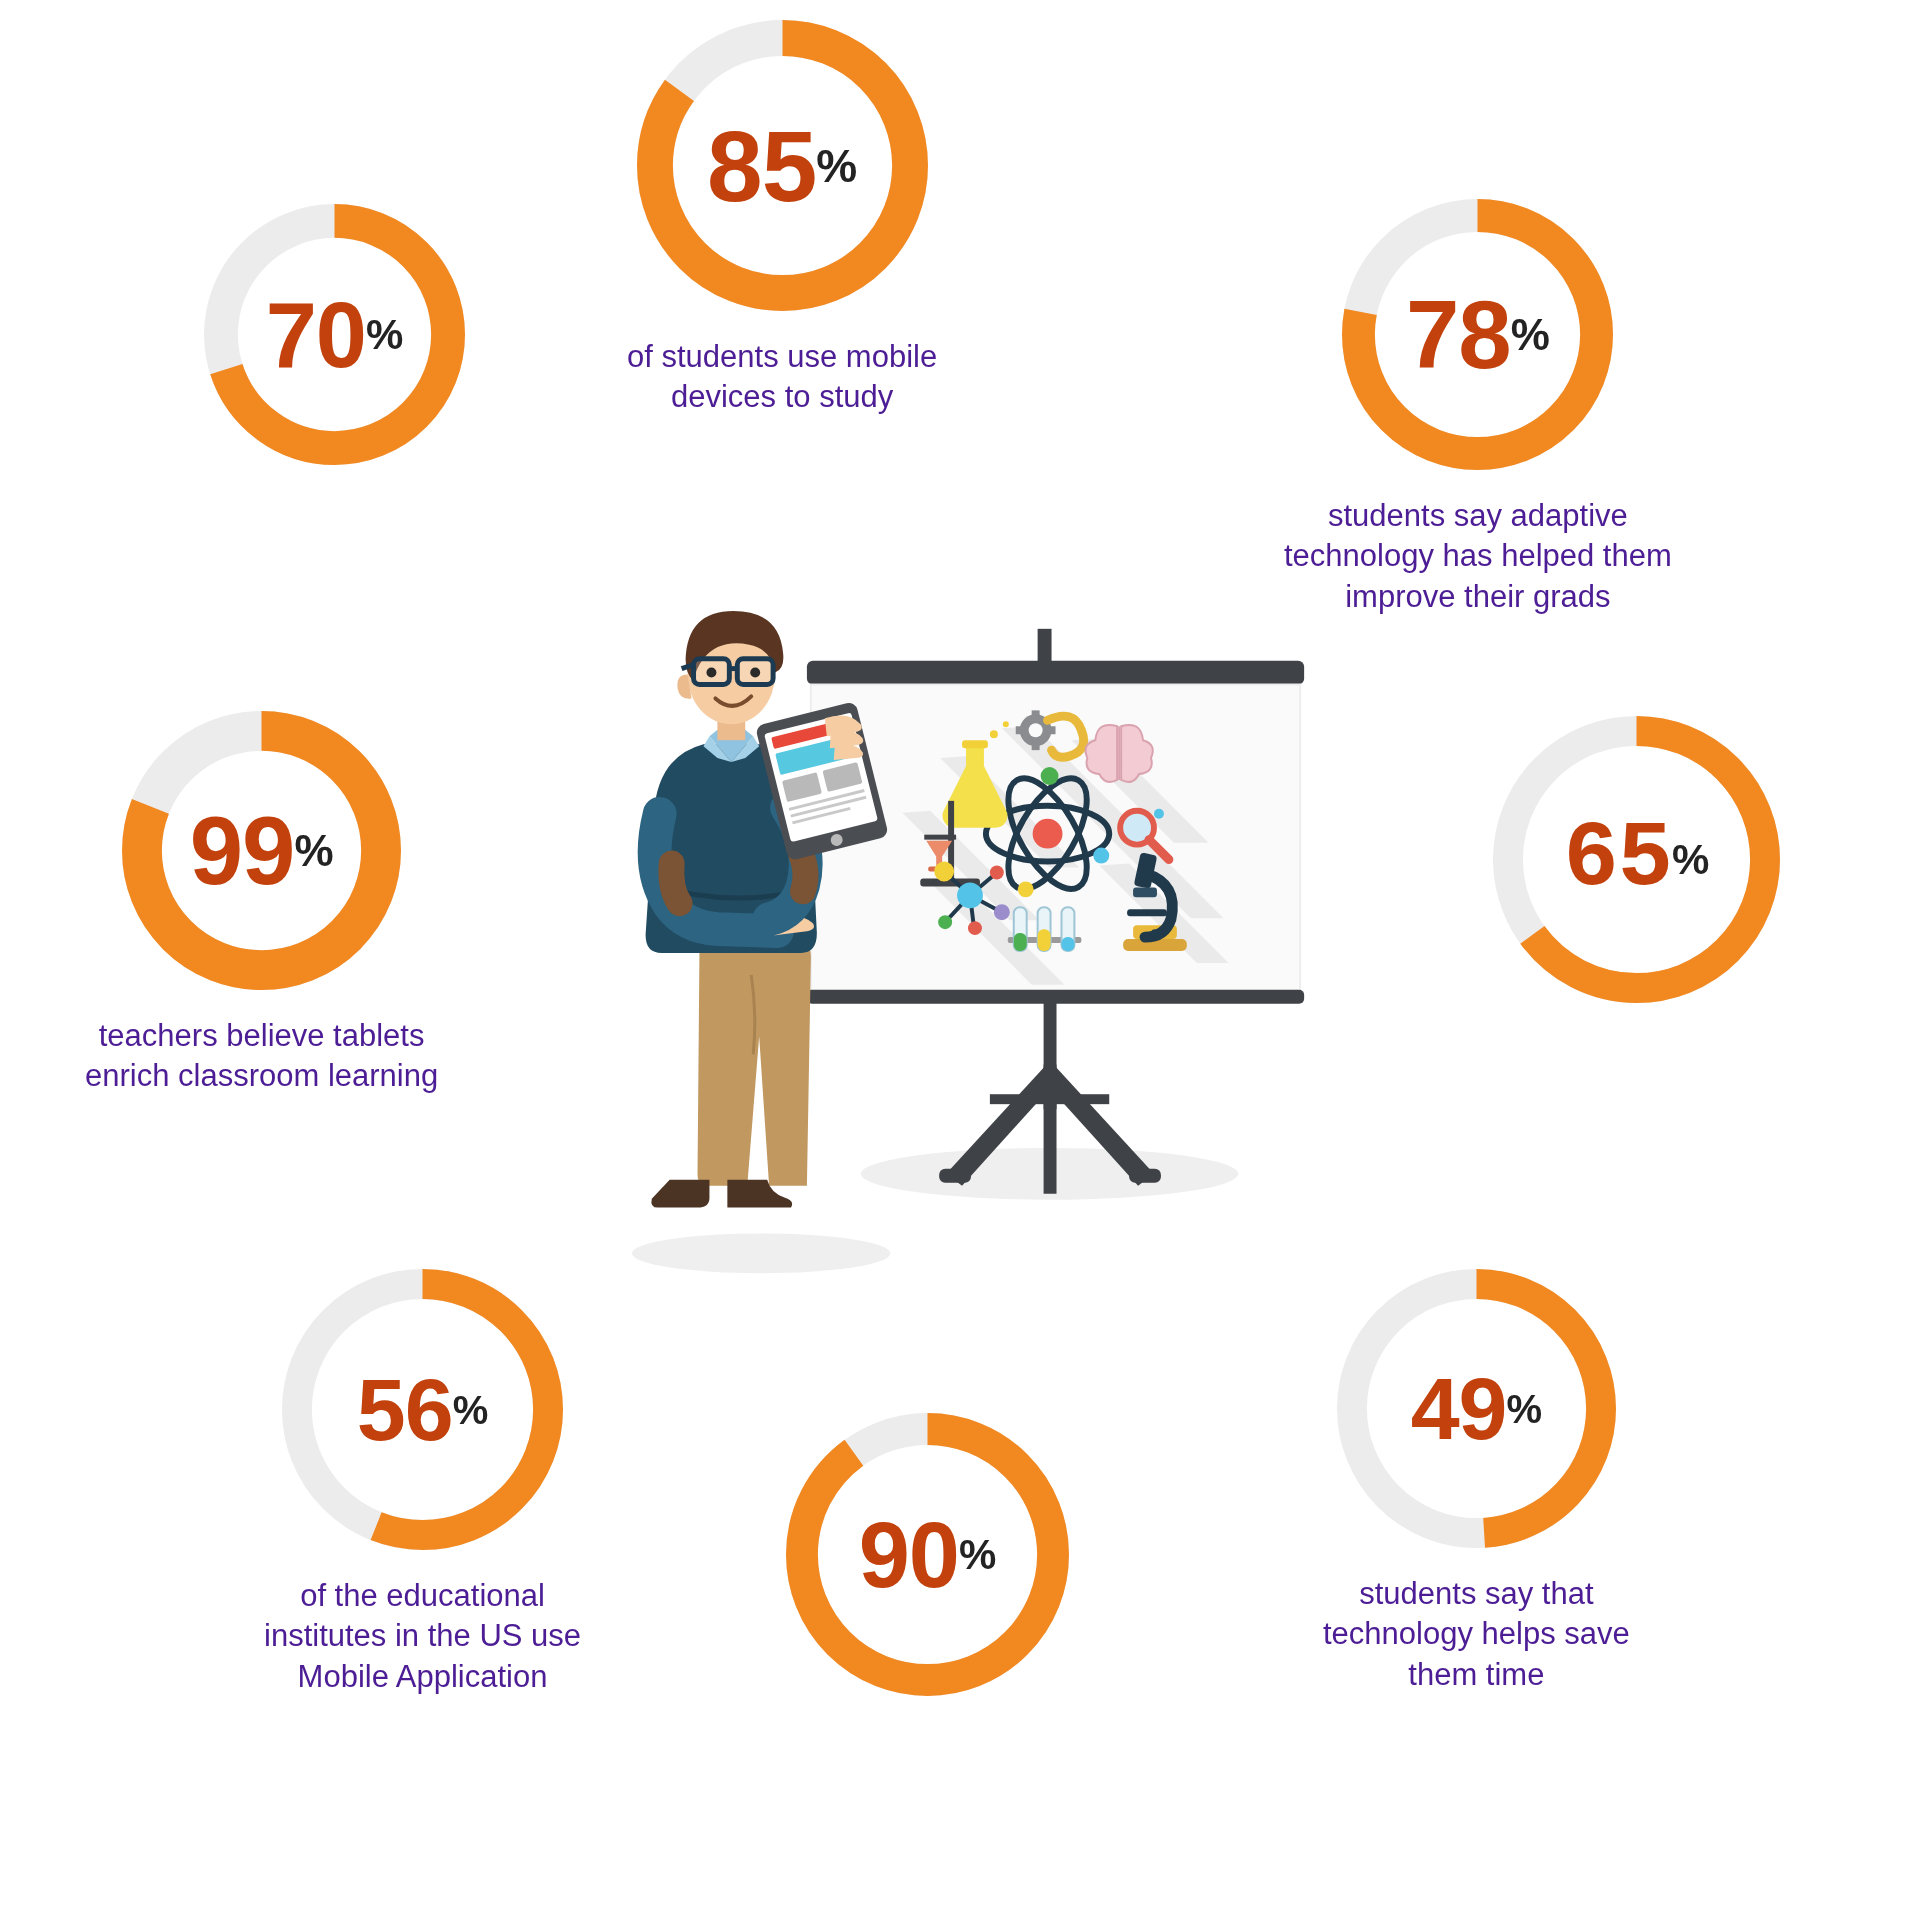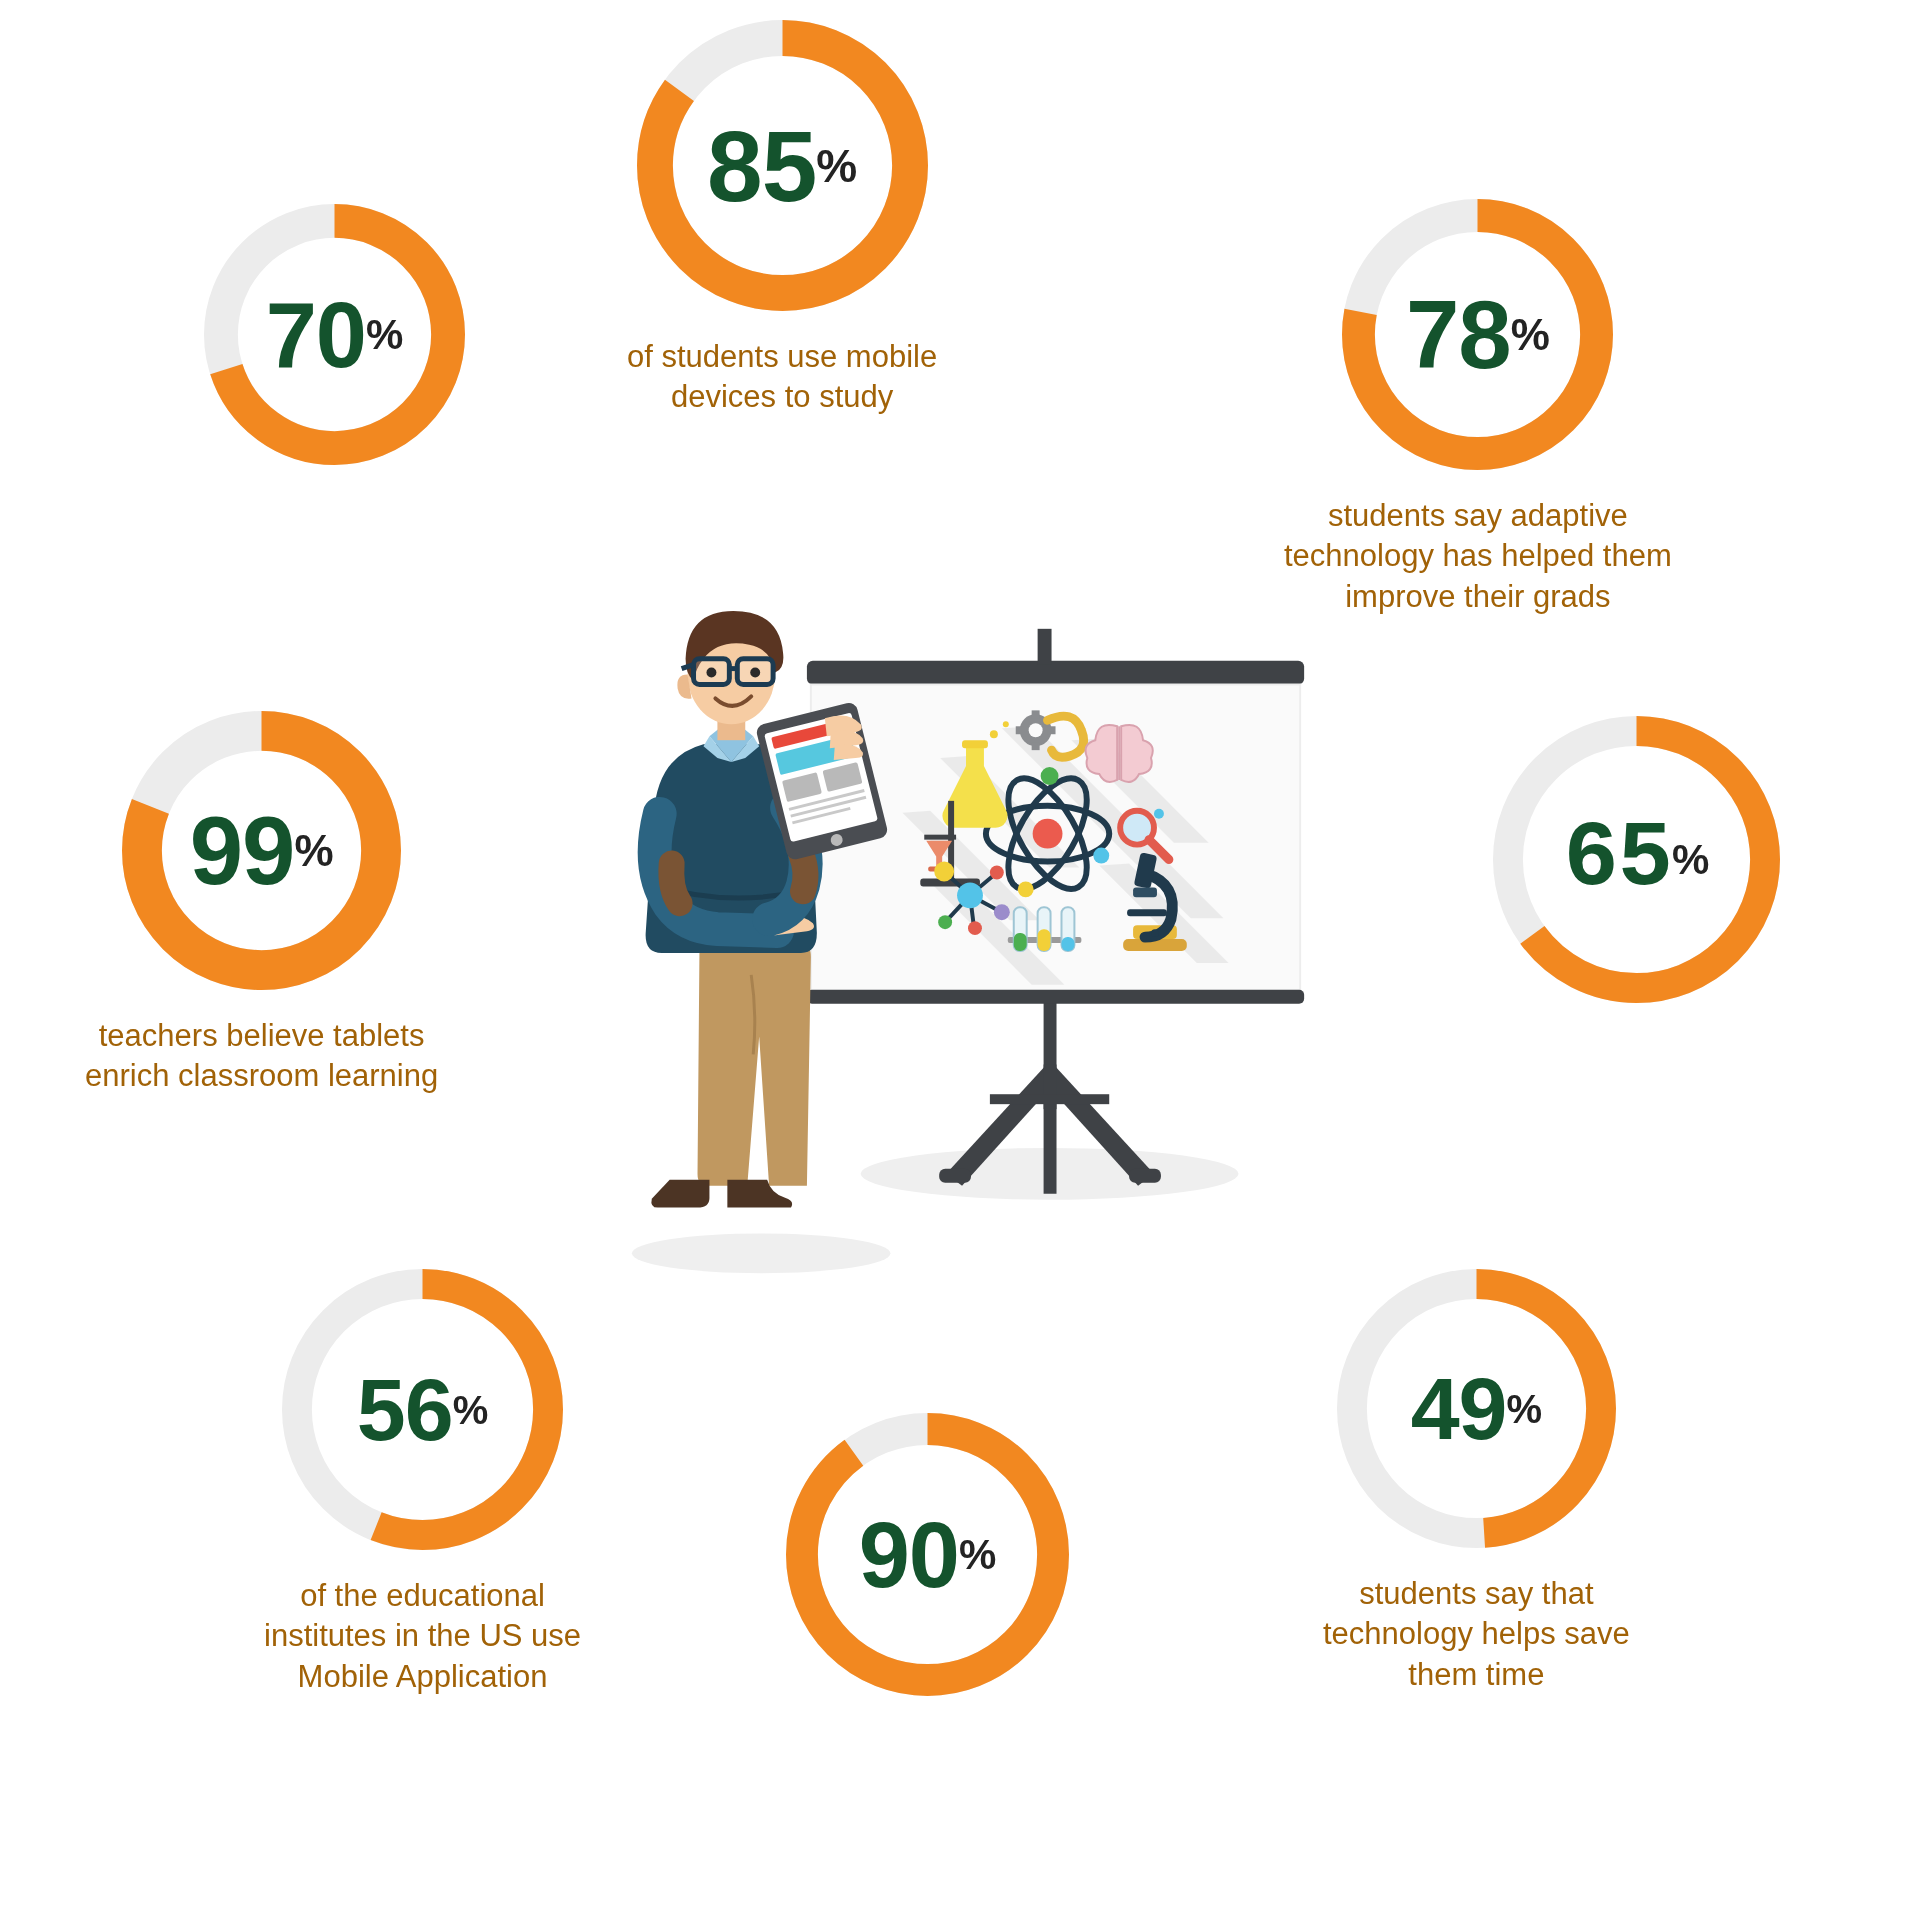--- a/index.html
+++ b/index.html
@@ -33,34 +33,34 @@
     position: absolute;
     inset: 0;
     display: flex;
     align-items: center;
     justify-content: center;
     pointer-events: none;
   }
 
   .pct-value {
     font-weight: bold;
-    color: #14532d;
+    color: #c2410c;
     letter-spacing: -1px;
     line-height: 1;
   }
   .pct-sign {
     font-weight: bold;
     color: #232323;
     vertical-align: super;
     line-height: 1;
   }
 
   .caption {
     text-align: center;
-    color: #a16207;
+    color: #4c1d95;
     line-height: 1.30;
     font-size: 31px;
     margin-top: 26px;
     white-space: pre-line;
   }
 
   
   #stat-70  { left: 204px;  top: 204px; }
   #stat-85  { left: 627px;  top: 20px;  }
   #stat-78  { left: 1284px; top: 199px; }

